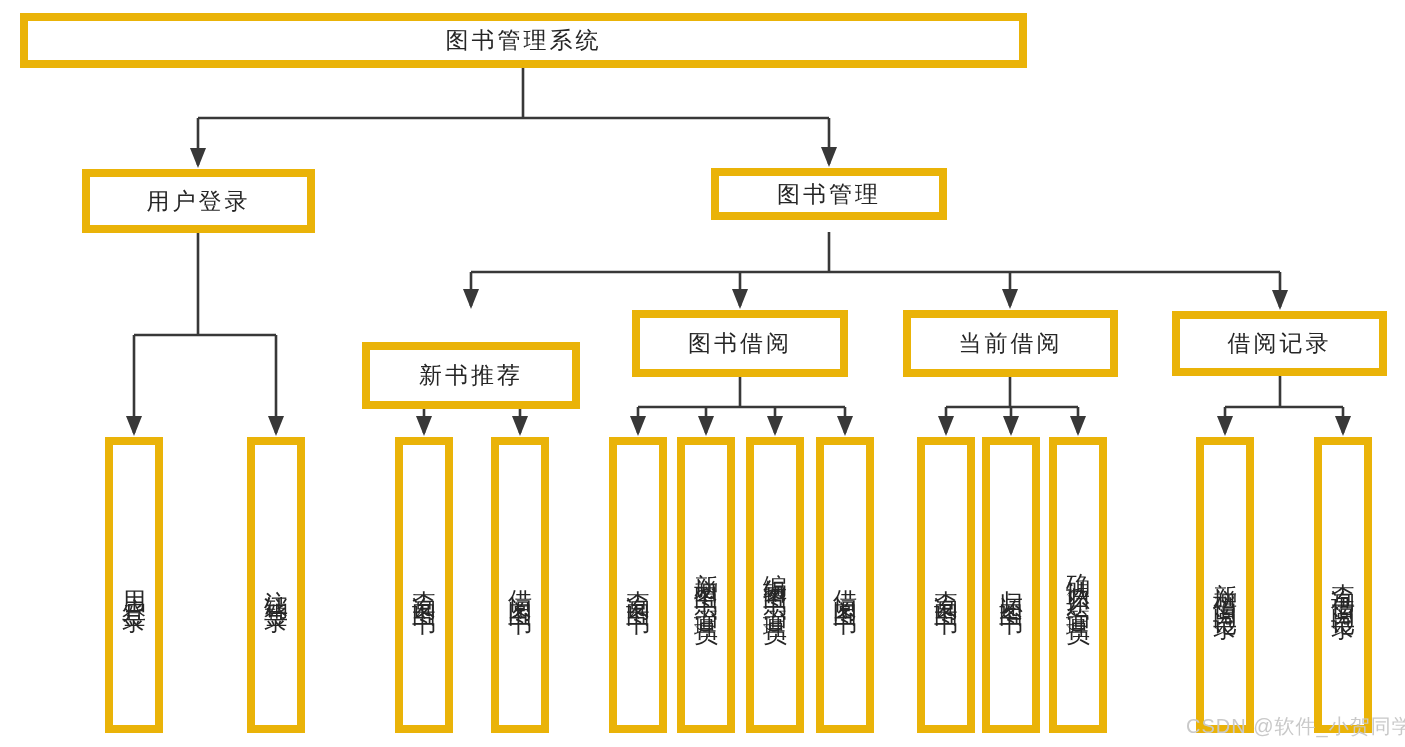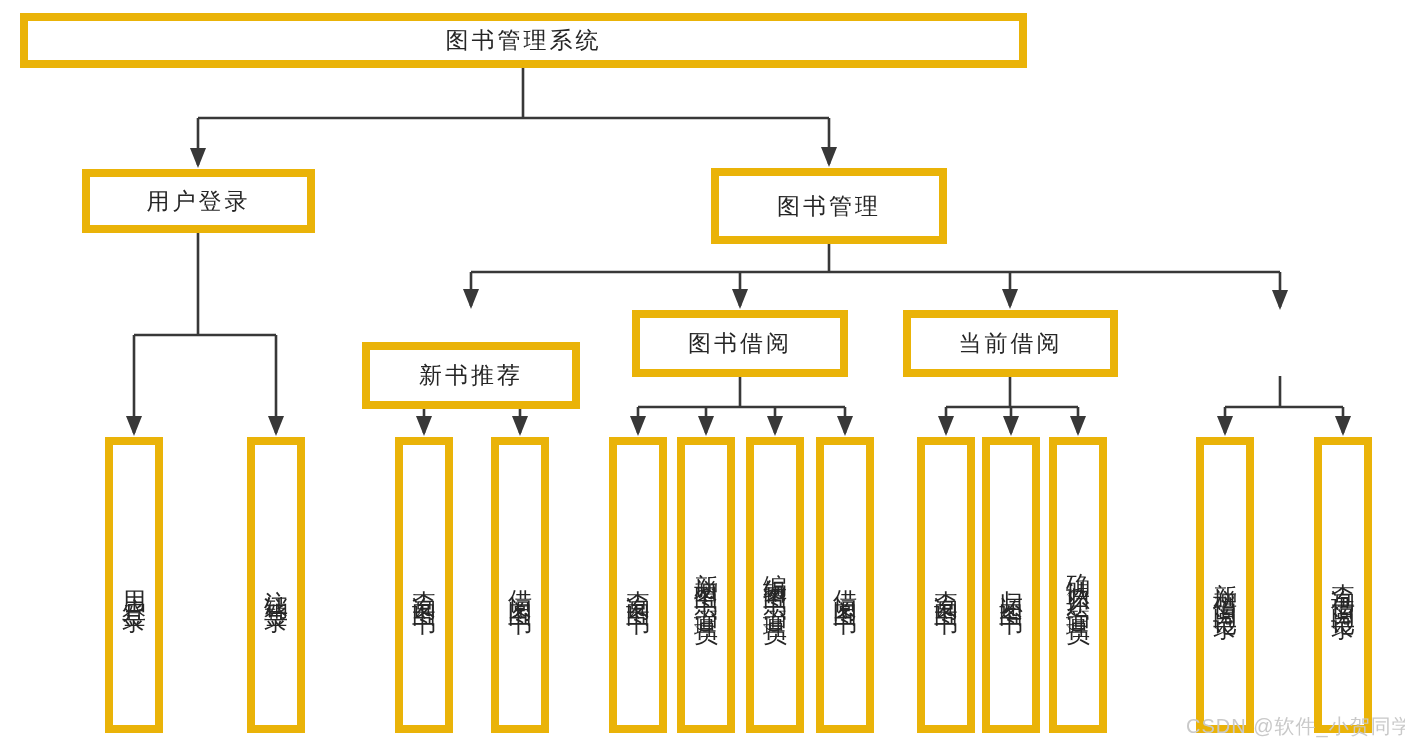--- a/index.html
+++ b/index.html
@@ -111,32 +111,35 @@
     </g>
   </svg>
 
   <div class="node" style="left:20px; top:13px; width:1007px; height:55px;">
     <span class="hlabel">图书管理系统</span>
   </div>
 
   <div class="node" style="left:82px; top:169px; width:233px; height:64px;">
     <span class="hlabel">用户登录</span>
   </div>
-  <div class="node" style="left:711px; top:168px; width:236px; height:76px;">
+  <div class="node" style="left:711px; top:168px; width:236px; height:52px;">
     <span class="hlabel">图书管理</span>
   </div>
 
   <div class="node" style="left:362px; top:310px; width:218px; height:67px;margin-top:32px;">
     <span class="hlabel">新书推荐</span>
   </div>
   <div class="node" style="left:632px; top:310px; width:216px; height:67px;align-items:center;">
     <span class="hlabel">图书借阅</span>
   </div>
   <div class="node" style="left:903px; top:310px; width:215px; height:67px;">
     <span class="hlabel">当前借阅</span>
+  </div>
+  <div class="node" style="left:1172px; top:311px; width:215px; height:65px;">
+    <span class="hlabel">借阅记录</span>
   </div>
 
   <div class="node leaf" style="left:105px;">
     <span class="vlabel">用户登录</span>
   </div>
   <div class="node leaf" style="left:247px;">
     <span class="vlabel">注销登录</span>
   </div>
 
   <div class="node leaf" style="left:395px;">

